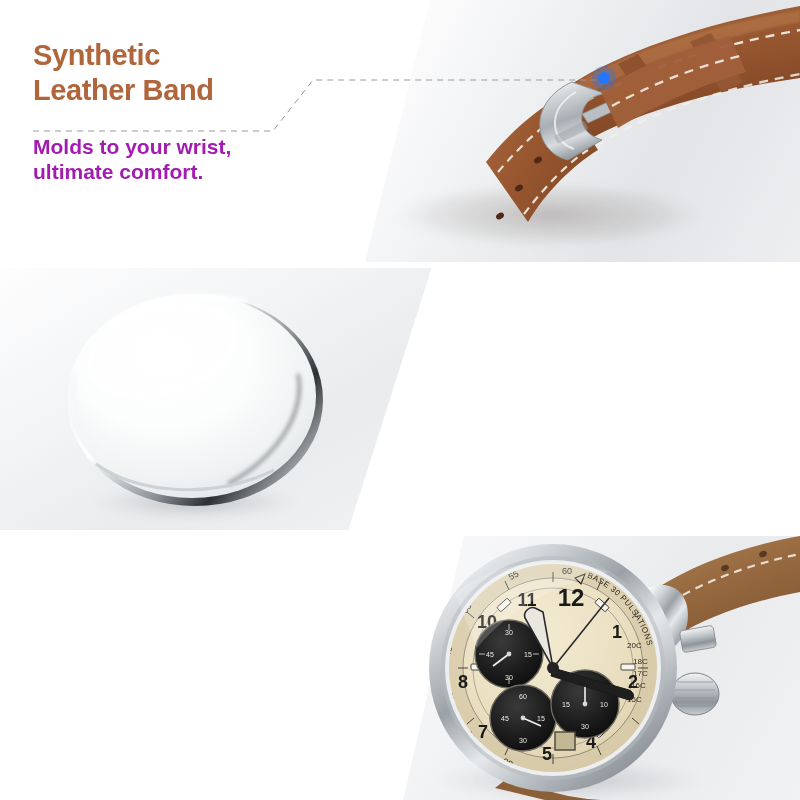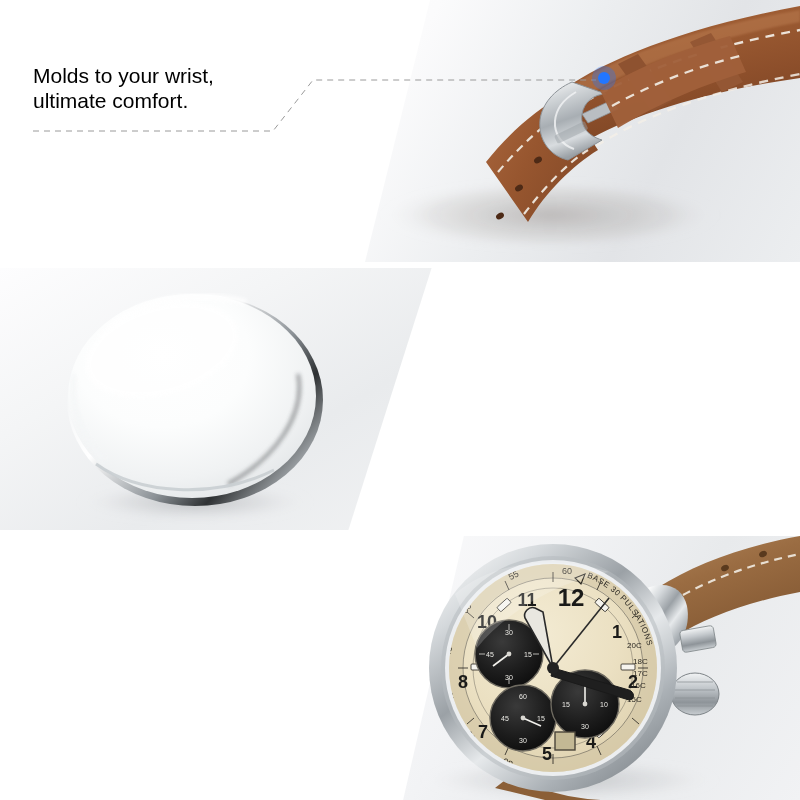--- a/index.html
+++ b/index.html
@@ -146,21 +146,23 @@
     </svg>
 
     <svg class="connector" width="600" height="180" style="left:30px; top:30px;">
       <path d="M3,101 L243,101 L283,50 L566,50"></path>
     </svg>
 
     <div class="dot" id="dot-band" style="left:598px; top:72px; background:#2277ff;">
     </div>
 
     <div class="txt" id="band-text">
-      <p class="subtitle" style="color:#000000;">Molds to your wrist,
+      <h2 class="title" style="color:#b0653b;">Synthetic
+Leather Band</h2>
+      <p class="subtitle" style="color:#a21caf;font-weight:bold;">Molds to your wrist,
 ultimate comfort.</p>
     </div>
   </section>
 
   <section class="panel" id="panel-glass">
 
     <div class="photo-zone" id="glass-photo"></div>
 
     <svg id="lens-art" viewBox="0 0 330 250">
       <defs>

